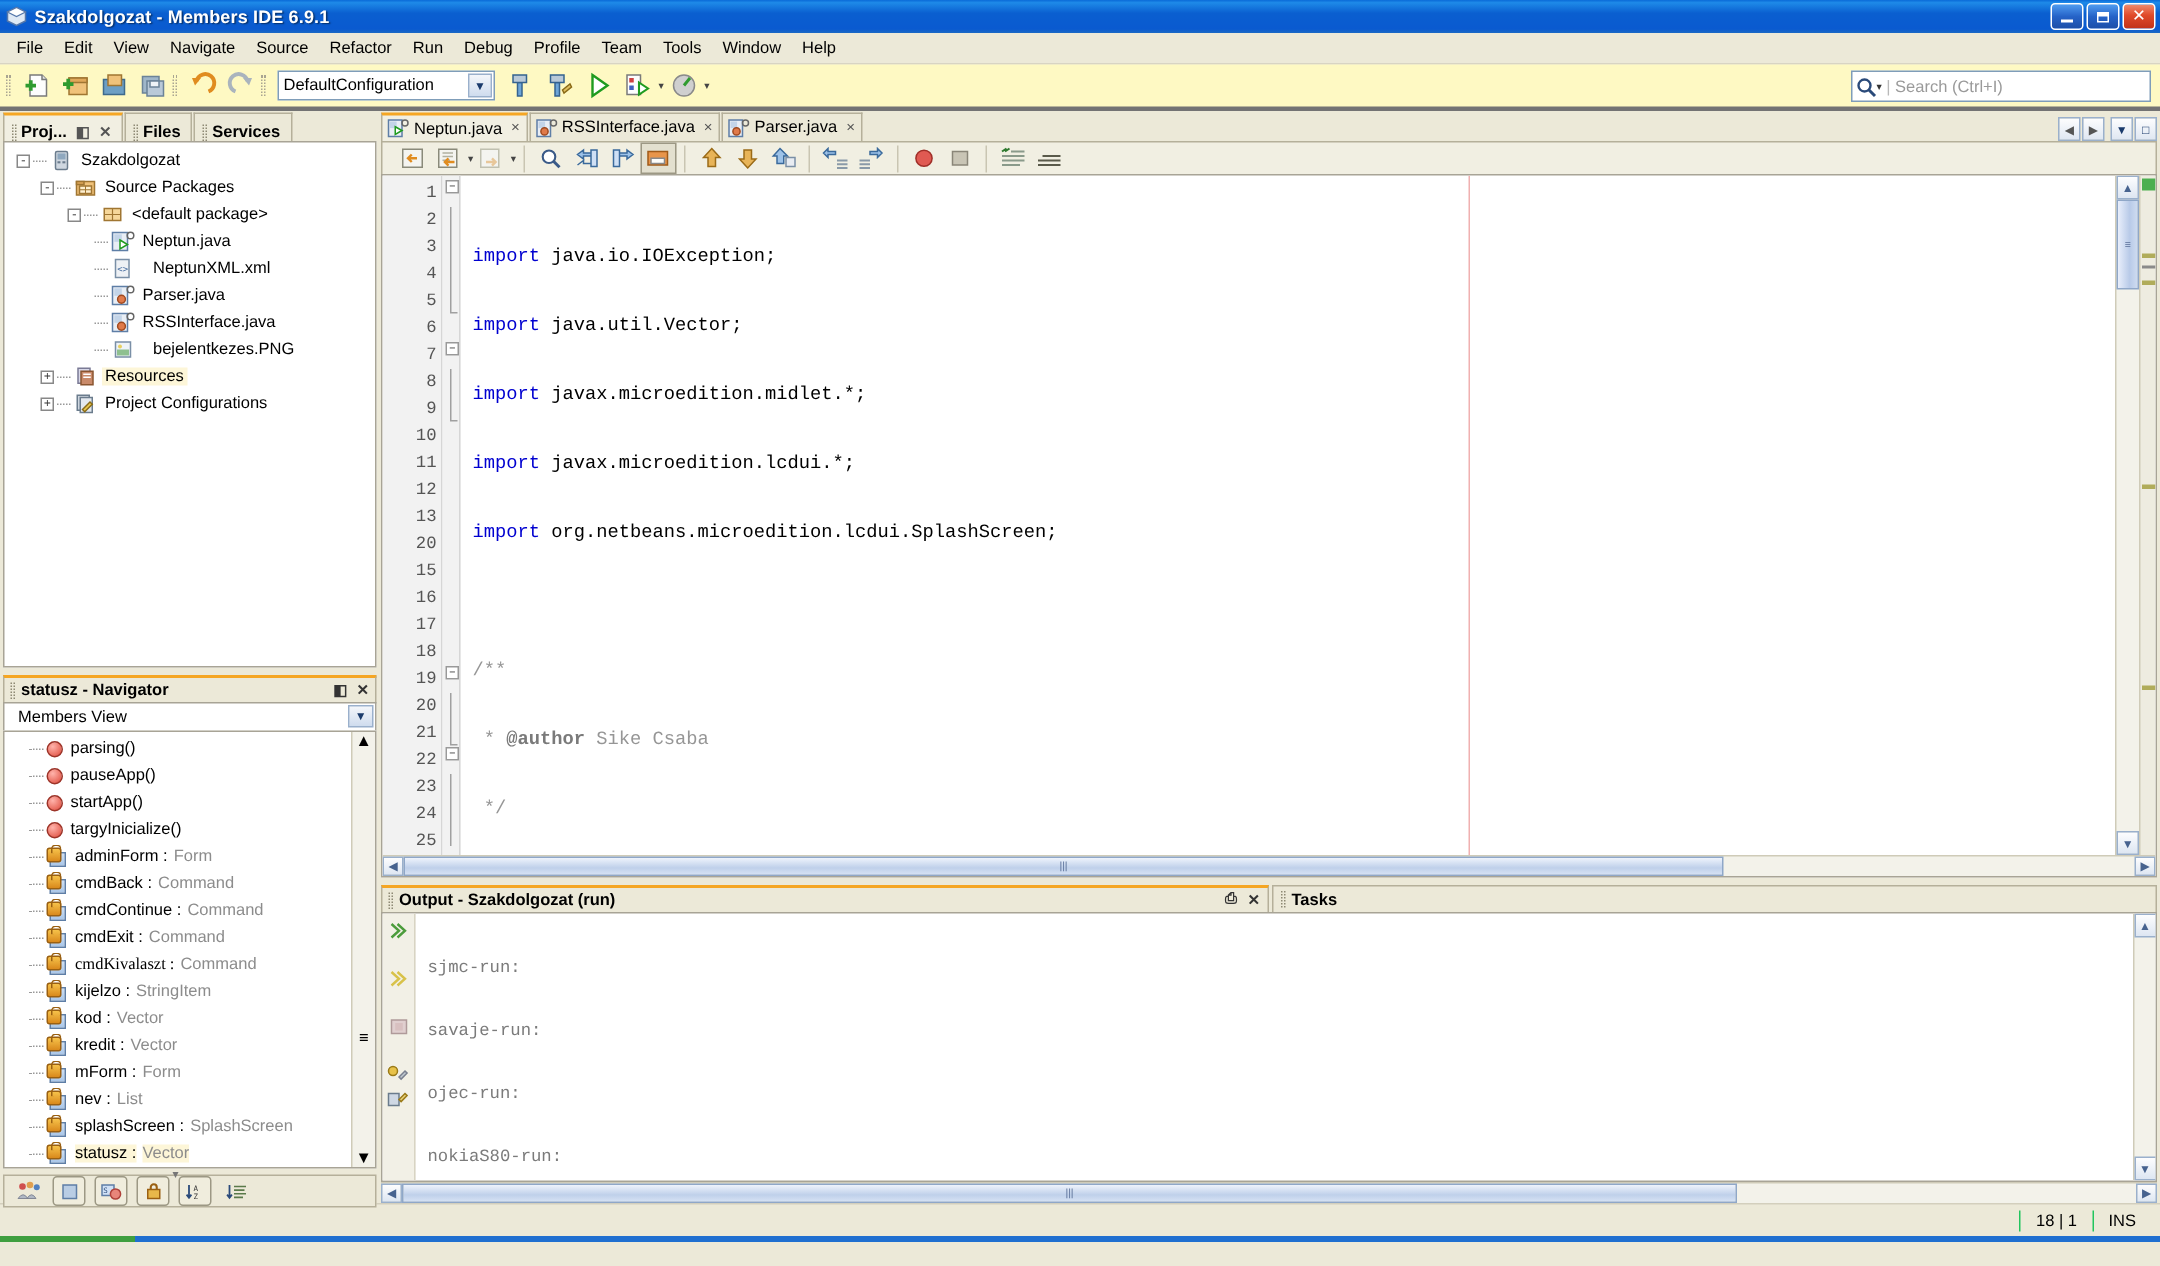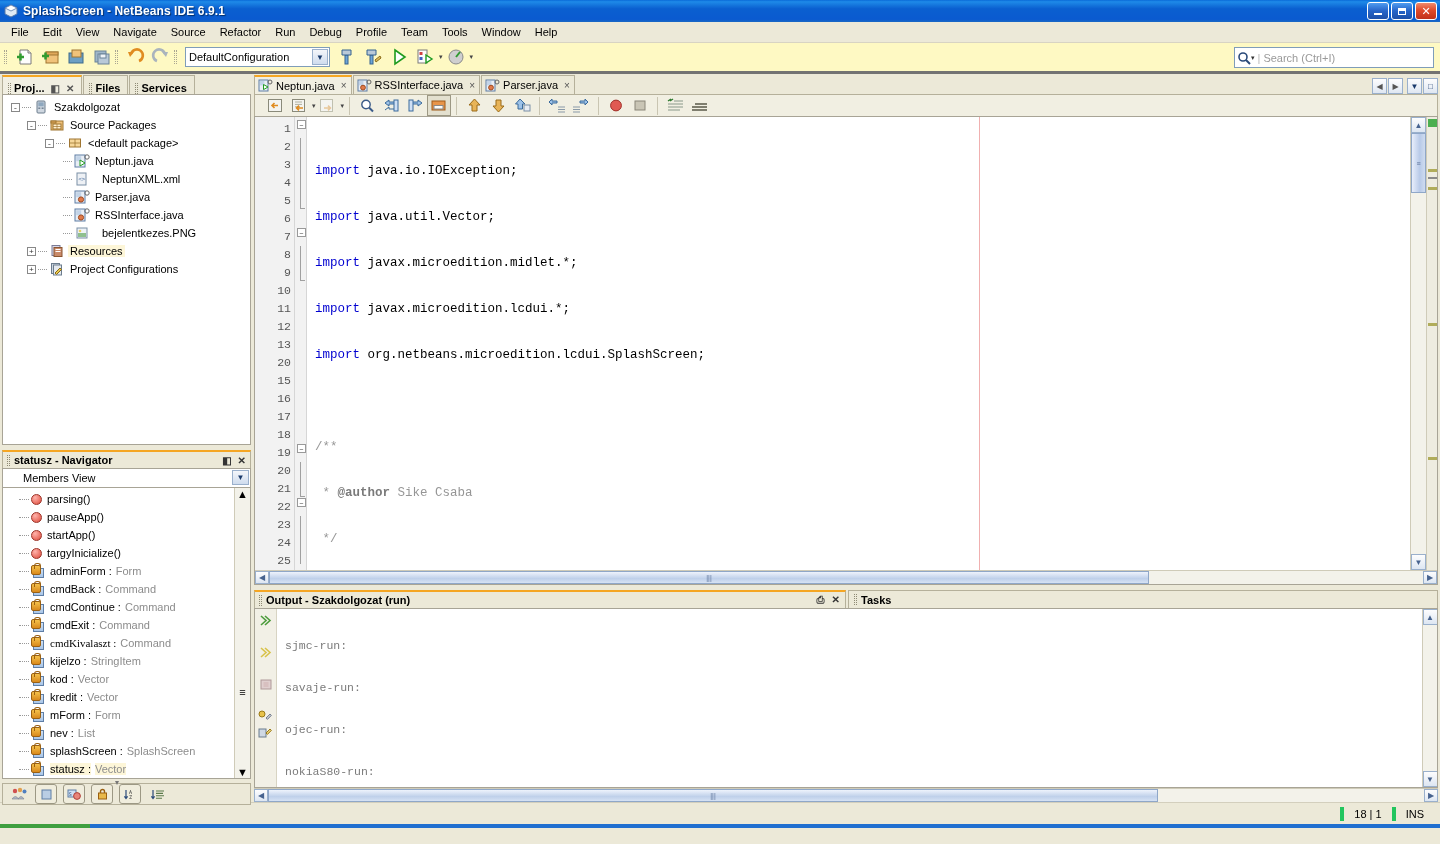--- a/index.html
+++ b/index.html
@@ -124,21 +124,21 @@
   #navpanel { height: 340px; margin-top: 5px; display: flex; flex-direction: column; }
   .navtitle {
     height: 18px; background: #ece9d8; border: 1px solid #b5b09a; border-bottom: none;
     border-top: 2px solid #f5a623;
     display: flex; align-items: center; padding-left: 4px;
     font-size: 11px; font-weight: bold; position: relative;
   }
   .navtitle .acts { position: absolute; right: 4px; display: flex; gap: 6px; color: #333; font-size: 10px;}
   .navcombo {
     height: 19px; background: #fff; border: 1px solid #a8a496; border-bottom: none;
-    display: flex; align-items: center; padding-left: 20px; font-size: 11px;
+    display: flex; align-items: center; padding-left: 9px; font-size: 11px;
     position: relative;
   }
   .navcombo .arrow {
     position: absolute; right: 1px; top: 1px; width: 17px; height: 15px;
     background: linear-gradient(to bottom, #f4f6fa, #cfdcee);
     border: 1px solid #9ab0cc; display:flex; align-items:center; justify-content:center;
     font-size: 8px; color:#1a3a6b;
   }
   .navlist { flex: 1; background: #fff; border: 1px solid #a8a496; overflow: hidden; position: relative; }
   .nrow { display: flex; align-items: center; height: 18px; padding-left: 16px; white-space: nowrap; font-size: 11px;}
@@ -273,36 +273,36 @@
   #outtext { flex: 1; font-family: "Liberation Mono", monospace; font-size: 11.5px;
      padding: 3px 0 0 8px; color: #7b7b7b; white-space: pre; overflow:hidden;}
   #outtext .ln { height: 16px; line-height: 16px; }
 
   
   #statusbar {
     height: 22px; background: #ece9d8; border-top: 1px solid #d3cfbd;
     display: flex; align-items: center; justify-content: flex-end;
     font-size: 11px; padding-right: 6px; gap: 0;
   }
-  #statusbar .cell { padding: 0 10px; border-left: 4px solid #22c55e; height: 14px; display:flex;align-items:center;}
+  #statusbar .cell { padding: 0 10px; border-left: 1px solid #22c55e; height: 14px; display:flex;align-items:center;}
   #taskbarline { height: 4px; background: linear-gradient(to right,#3f9f3f 0 90px,#1f6fd0 90px); }
 
   .sep-dotted { width: 3px; height: 14px; border-left: 1px dotted #a9a592; border-right: 1px dotted #a9a592; margin-right: 4px;}
 </style>
 </head>
 <body>
 
 <div id="titlebar">
   <span class="tb-icon">
     <svg width="14" height="14" viewBox="0 0 14 14">
       <polygon points="7,1 13,4 13,10 7,13 1,10 1,4" fill="#dfe9f5" stroke="#5577aa" stroke-width="1"></polygon>
       <polygon points="7,1 13,4 7,7 1,4" fill="#ffffff" stroke="#5577aa" stroke-width=".8"></polygon>
     </svg>
   </span>
-  <span class="tb-title">SplashScreen - NetBeans IDE 6.9.1</span>
+  <span class="tb-title">Szakdolgozat - Members IDE 6.9.1</span>
   <div id="winbtns">
     <div class="winbtn">
         <span style="display:block;width:8px;height:2px;background:#fff;margin-top:6px;"></span>
       </div>
     <div class="winbtn">
         <span style="display:block;width:8px;height:7px;border:1.5px solid #fff;border-top-width:3px;"></span>
       </div>
     <div class="winbtn close">✕</div>
   </div>
 </div>

